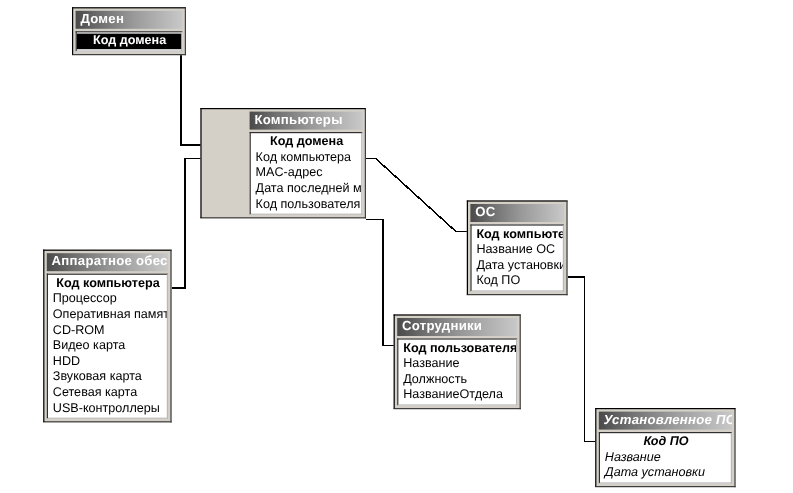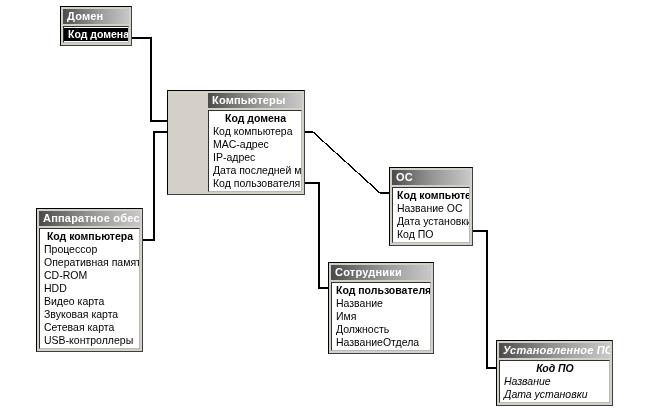--- a/index.html
+++ b/index.html
@@ -86,48 +86,47 @@
   <svg id="links" viewBox="0 0 661 411" width="661" height="411">
     <g fill="none" stroke="#000000" stroke-width="1.3" shape-rendering="crispEdges">
       <polyline points="131,38 151,38 151,121 168,121"></polyline>
       <polyline points="168,132 154,132 154,240 143,240"></polyline>
       <polyline points="305,132 313,132 380,193 390,193"></polyline>
       <polyline points="305,183 319,183 319,288 329,288"></polyline>
       <polyline points="473,231 487,231 487,368 497,368"></polyline>
     </g>
   </svg>
 
-  <div class="table-box" style="left:60px; top:6px; width:72px;">
+  <div class="table-box" style="left:60px; top:6px; width:95px;">
     <div class="table-title">Домен</div>
     <div class="field-list">
       <div class="field key selected">Код домена</div>
     </div>
   </div>
 
   <div class="table-box" style="left:167px; top:90px; width:138px;padding-left:40px;">
     <div class="table-title">Компьютеры</div>
     <div class="field-list">
       <div class="field key">Код домена</div>
       <div class="field">Код компьютера</div>
       <div class="field">MAC-адрес</div>
-      <div class="field">IP-адрес</div>
       <div class="field">Дата последней модификации</div>
       <div class="field">Код пользователя</div>
     </div>
   </div>
 
   <div class="table-box" style="left:36px; top:208px; width:107px;">
     <div class="table-title">Аппаратное обесп...</div>
     <div class="field-list">
       <div class="field key">Код компьютера</div>
       <div class="field">Процессор</div>
       <div class="field">Оперативная память</div>
       <div class="field">CD-ROM</div>
+      <div class="field">Видео карта</div>
       <div class="field">HDD</div>
-      <div class="field">Видео карта</div>
       <div class="field">Звуковая карта</div>
       <div class="field">Сетевая карта</div>
       <div class="field">USB-контроллеры</div>
     </div>
   </div>
 
   <div class="table-box" style="left:389px; top:167px; width:84px;">
     <div class="table-title">ОС</div>
     <div class="field-list">
       <div class="field key">Код компьютера</div>
@@ -135,21 +134,20 @@
       <div class="field">Дата установки</div>
       <div class="field">Код ПО</div>
     </div>
   </div>
 
   <div class="table-box" style="left:328px; top:262px; width:106px;">
     <div class="table-title">Сотрудники</div>
     <div class="field-list">
       <div class="field key">Код пользователя</div>
       <div class="field">Название</div>
-      <div class="field">Имя</div>
       <div class="field">Должность</div>
       <div class="field">НазваниеОтдела</div>
     </div>
   </div>
 
   <div class="table-box" style="left:496px; top:340px; width:117px;font-style:italic;">
     <div class="table-title">Установленное ПО</div>
     <div class="field-list">
       <div class="field key">Код ПО</div>
       <div class="field">Название</div>

